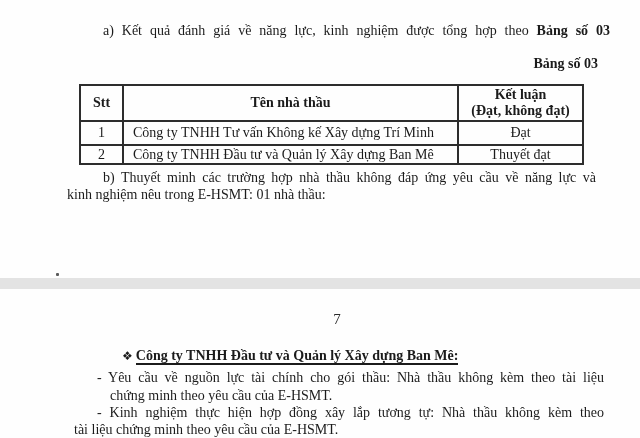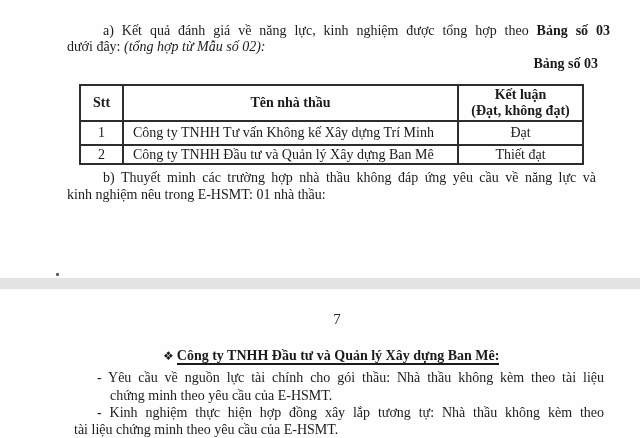--- a/index.html
+++ b/index.html
@@ -63,21 +63,21 @@
     border-radius: 1px;
   }
   .page-number {
     position: absolute;
     left: 317px; top: 311px;
     width: 40px;
     text-align: center;
     font-size: 15px;
     color: #2a2a2a;
   }
-  .company-heading { font-size: 14px; line-height: 17px; white-space: nowrap; margin-left: 41px; }
+  .company-heading { font-size: 14px; line-height: 17px; white-space: nowrap; }
   .company-heading .ul {
     font-weight: bold;
     border-bottom: 2px solid #1b1b1b;
     padding-bottom: 0px;
   }
   .bullet-glyph {
     font-family: "DejaVu Sans", sans-serif;
     font-size: 12px;
     margin-right: 3px;
   }
@@ -86,24 +86,20 @@
 <body>
 
 <div class="page">
 
 
   <div class="abs wrapline just" style="left:103px; right:30px; top:22px;">
     <span>a) Kết quả đánh giá về năng lực, kinh nghiệm được tổng hợp theo</span>
     <span class="bold">Bảng số 03</span>
   </div>
 
-  <div class="abs line" style="left:67px; top:38px;">
-    <span>dưới đây:</span>
-    <span class="italic">(tổng hợp từ Mẫu số 02):</span>
-  </div>
 
   <div class="abs table-caption" style="right:42px; top:56px;">Bảng số 03</div>
 
   <table class="doc-table">
     <colgroup>
       <col style="width:43px">
       <col style="width:335px">
       <col style="width:125px">
     </colgroup>
     <thead>
@@ -118,21 +114,21 @@
     </thead>
     <tbody>
       <tr class="row-1">
         <td class="cell-center">1</td>
         <td class="cell-name">Công ty TNHH Tư vấn Không kế Xây dựng Trí Minh</td>
         <td class="cell-center">Đạt</td>
       </tr>
       <tr class="row-2">
         <td class="cell-center">2</td>
         <td class="cell-name">Công ty TNHH Đầu tư và Quản lý Xây dựng Ban Mê</td>
-        <td class="cell-center">Thiết đạt</td>
+        <td class="cell-center">Thuyết đạt</td>
       </tr>
     </tbody>
   </table>
 
   <div class="abs wrapline just" style="left:103px; right:44px; top:169px;">b) Thuyết minh các trường hợp nhà thầu không đáp ứng yêu cầu về năng lực và</div>
   <div class="abs line" style="left:67px; top:186px;">kinh nghiệm nêu trong E-HSMT: 01 nhà thầu:</div>
 
   <div class="artifact-dot"></div>
   <div class="separator-band"></div>
 

